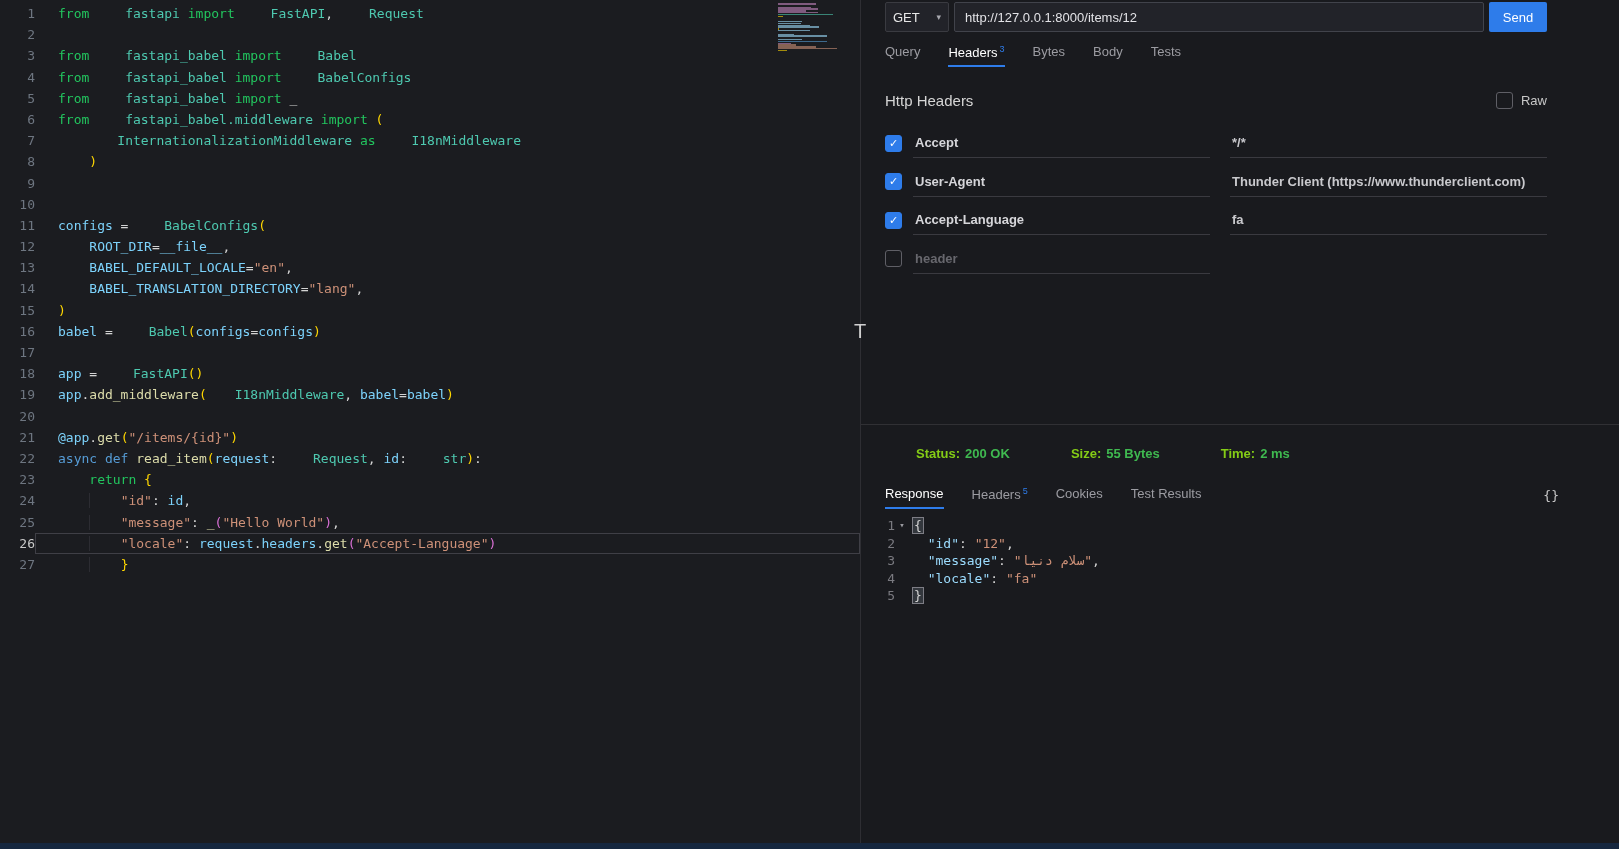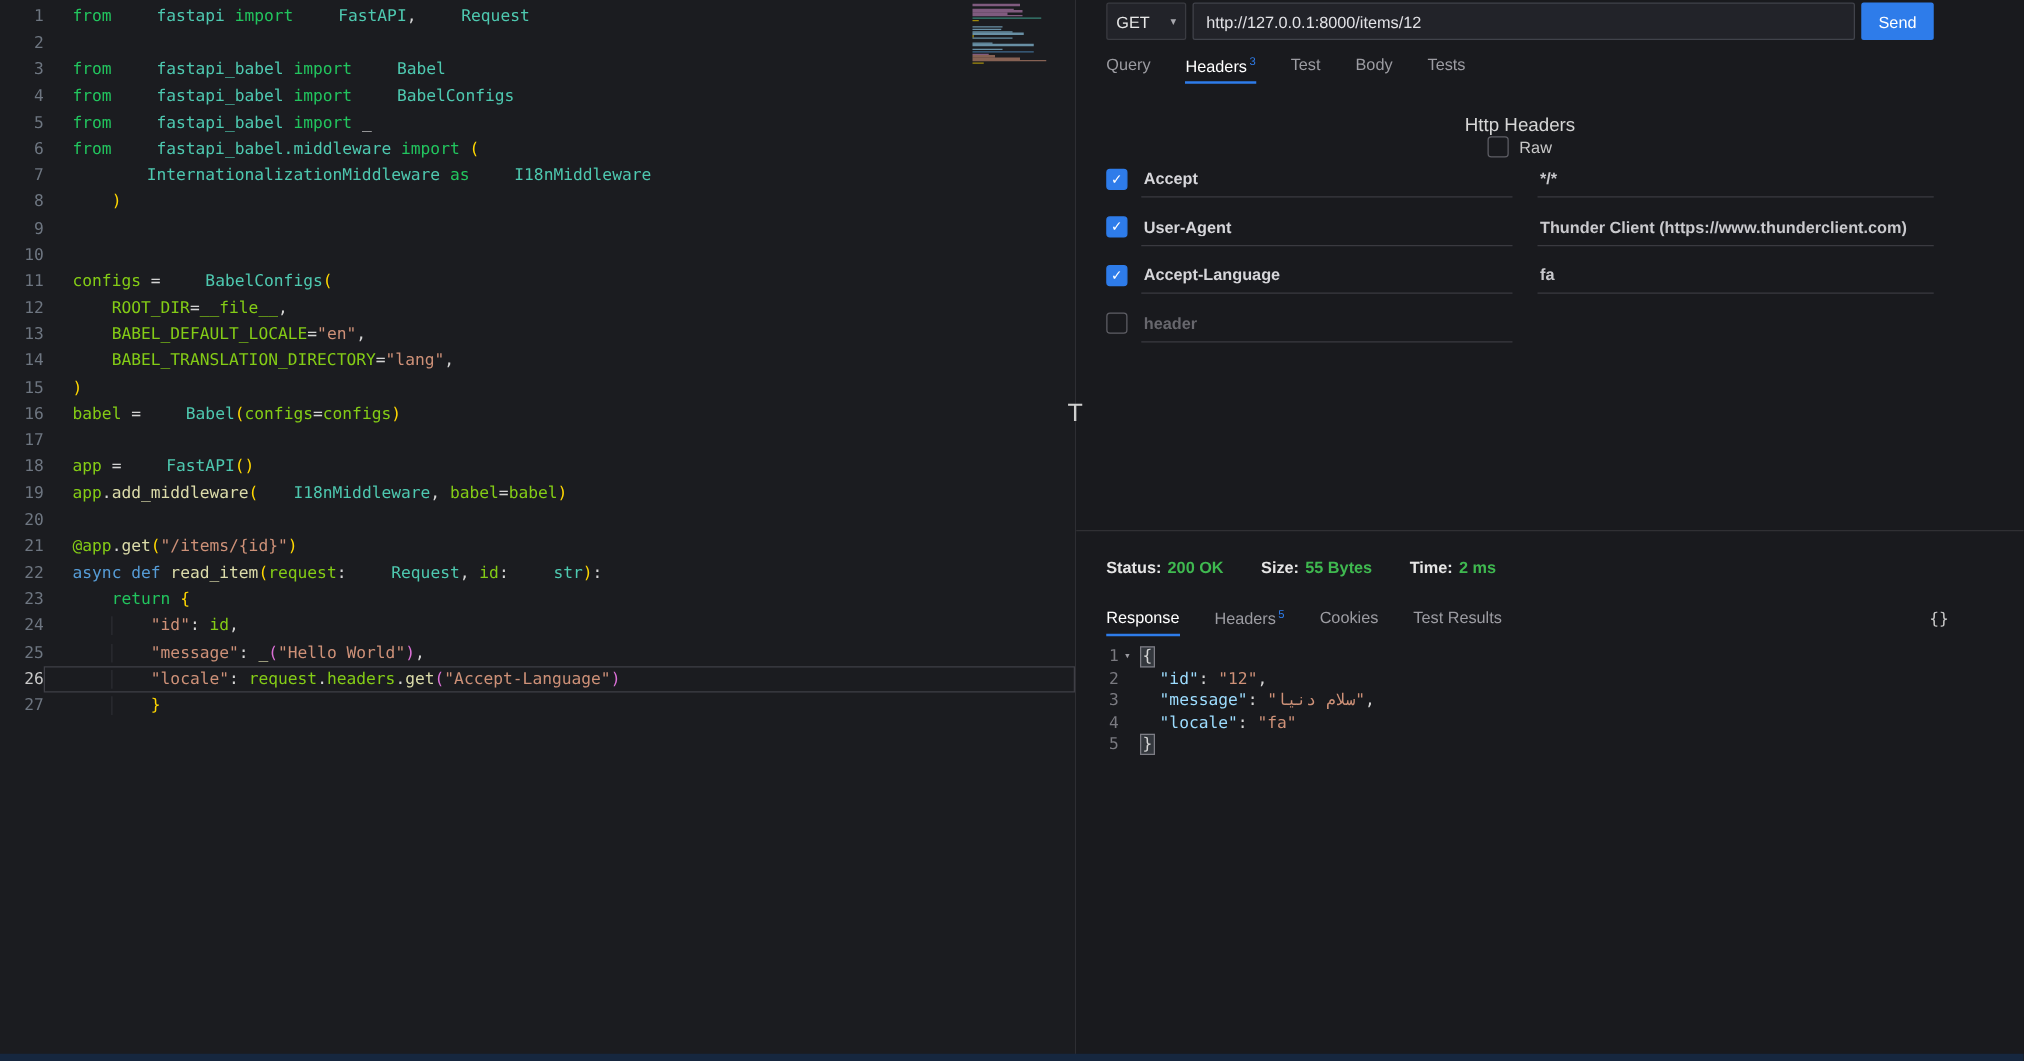--- a/index.html
+++ b/index.html
@@ -15,21 +15,21 @@
   .code-line { display:flex; height:21.2px; white-space:pre; }
   .gutter { width:35px; flex:none; text-align:right; color:#6e7681; user-select:none; }
   .code-text { flex:1; padding-left:23px; white-space:pre; color:#d4d4d4; }
   .code-line.active .gutter { color:#c9c9c9; }
   .code-line.active .code-text { outline:1px solid #3f3f46; outline-offset:-1px; }
   .ig { box-shadow:inset 1px 0 0 #2c2c32; }
 
   .tk-kw { color:#22c55e; }
   .tk-kw2 { color:#569CD6; }
   .tk-type { color:#4EC9B0;margin-left:28px; }
-  .tk-var { color:#84cc16; }
+  .tk-var { color:#7dd3fc; }
   .tk-fn { color:#DCDCAA; }
   .tk-str { color:#CE9178; }
   .tk-pl { color:#D4D4D4; }
   .tk-b1 { color:#FFD700; }
   .tk-b2 { color:#DA70D6; }
   .tk-key { color:#9CDCFE; }
   .tk-hl { color:#d4d4d4; border:1px solid #7d7d85; background:#33373d; padding:0 1px; }
 
   .minimap { position:absolute; top:3px; right:4px; width:78px; }
   .mm-line { height:1.5px; margin-bottom:0.3px; opacity:0.6; }
@@ -48,42 +48,42 @@
   .send { width:58px; height:30px; background:var(--accent); border:none; border-radius:2px; color:#fff; font-size:13px; cursor:pointer; font-family:"Liberation Sans",sans-serif; }
 
   .tabs { display:flex; gap:28px; }
   .req-tabs { top:44px; }
   .resp-tabs { top:486px; }
   .tab { color:#9c9ca2; padding-bottom:7px; position:relative; cursor:pointer; white-space:nowrap; }
   .tab.active { color:#ffffff; }
   .tab.active::after { content:""; position:absolute; left:0; right:0; bottom:0; height:2px; background:var(--accent); }
   .tab sup { color:var(--accent); font-size:9px; margin-left:2px; }
 
-  .hh-row { top:92px; left:23px; right:74px; display:flex; justify-content:space-between; align-items:center;flex-direction:column; }
+  .hh-row { top:92px; left:23px; right:74px; display:flex; justify-content:space-between; align-items:center; }
   .section-title { font-size:15px; color:#d6d6d6; }
   .raw { display:flex; align-items:center; gap:8px; color:#c8c8c8; cursor:pointer; }
 
   .cb { width:17px; height:17px; border-radius:3px; border:1.5px solid #5f5f66; flex:none;
         display:flex; align-items:center; justify-content:center; font-size:11px; color:#fff; cursor:pointer; }
   .cb.checked { background:var(--accent); border-color:var(--accent); }
 
   .hrows { top:124px; left:28px; right:89px; }
   .hrow { display:flex; align-items:center; height:38.5px; }
   .hrow .cb { margin-right:11px; }
   .hname, .hval { background:transparent; border:none; border-bottom:1px solid #3a3a40; height:30px; color:#d6d6da;
                   font-size:13px; font-family:"Liberation Sans",sans-serif; padding:0 2px; outline:none;font-weight:bold; }
   .hname { width:297px; flex:none; }
   .hval { flex:1; margin-left:20px; color:#c9c9cd; }
   .hname::placeholder, .hval::placeholder { color:#67676d; }
 
   .divider { position:absolute; top:424px; left:0; right:0; height:1px; background:#303034; }
 
   .status-line { top:446px; left:26px; display:flex; gap:30px; font-weight:bold; }
   .sgroup { display:flex; gap:5px; }
-  .sl { color:#e5e5e5; }
+  .sl { color:#84cc16;margin-left:31px; }
   .sv { color:var(--success); }
 
   .braces { position:absolute; top:488px; right:60px; color:#c8c8c8; cursor:pointer; font-family:"DejaVu Sans Mono",monospace; font-size:13px; }
 
   .json { top:517px; left:24px; font-family:"DejaVu Sans Mono","Liberation Mono",monospace; font-size:13px; line-height:17.5px; }
   .jrow { display:flex; white-space:pre; }
   .jnum { width:10px; text-align:right; color:#7a7a80; flex:none; }
   .jfold { width:14px; text-align:center; color:#9a9aa0; font-size:9px; flex:none; }
   .jcode { padding-left:3px; white-space:pre; color:#d4d4d4; }
 
@@ -163,21 +163,21 @@
         <span>GET</span>
         <span class="chev">▾</span>
       </div>
       <input class="url" value="http://127.0.0.1:8000/items/12" style="">
       <button class="send">Send</button>
     </div>
 
     <div class="abs tabs req-tabs">
         <div class="tab"><span>Query</span></div>
         <div class="tab active"><span>Headers</span><sup>3</sup></div>
-        <div class="tab"><span>Test</span></div>
+        <div class="tab"><span>Bytes</span></div>
         <div class="tab"><span>Body</span></div>
         <div class="tab"><span>Tests</span></div>
       </div>
 
     <div class="abs hh-row">
       <div class="section-title">Http Headers</div>
       <div class="raw">
         <span class="cb"></span>
         <span>Raw</span>
       </div>

